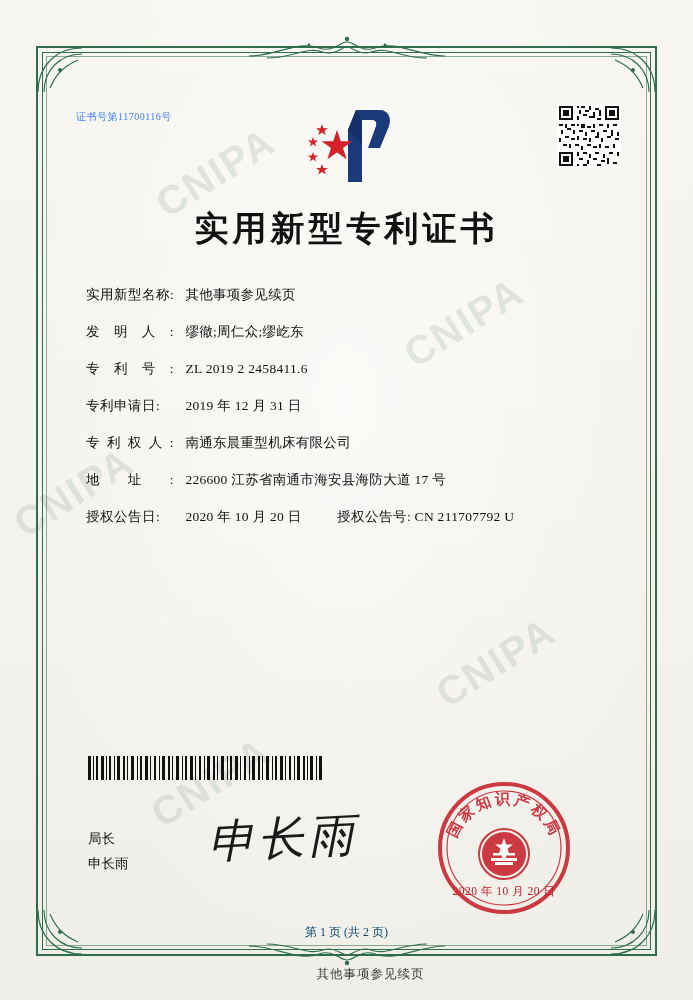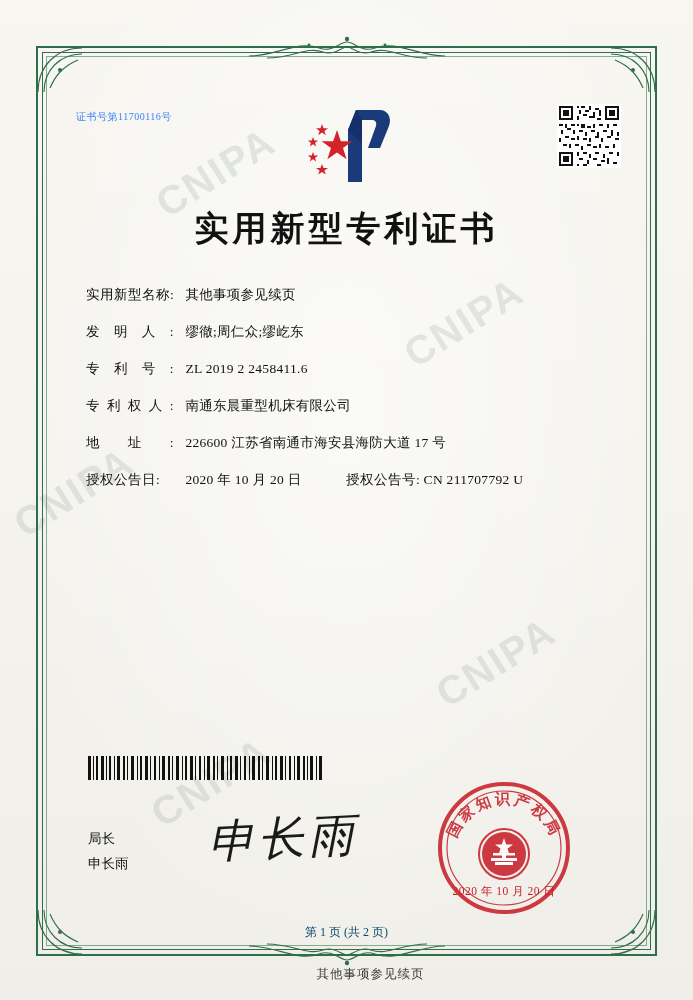--- a/index.html
+++ b/index.html
@@ -167,21 +167,21 @@
     box-sizing: border-box;
   }
   .row .val {
     letter-spacing: 0.3px;
   }
   .row .val.num {
     font-family: "Liberation Serif", serif;
   }
   .row .lbl2 {
     display: inline-block;
-    margin-left: 41px;
+    margin-left: 32px;
     letter-spacing: 0.5px;
   }
 
   
   .body-text {
     position: absolute;
     left: 86px;
     top: 576px;
     width: 516px;
     font-size: 13.2px;
@@ -441,20 +441,24 @@
     </div>
     <div class="row">
       <span class="lbl spaced">发明人:</span>
       <span class="val">缪徹;周仁众;缪屹东</span>
     </div>
     <div class="row">
       <span class="lbl spaced">专利号:</span>
       <span class="val num">ZL 2019 2 2458411.6</span>
     </div>
     <div class="row">
+      <span class="lbl">专利申请日:</span>
+      <span class="val">2019 年 12 月 31 日</span>
+    </div>
+    <div class="row">
       <span class="lbl spaced">专利权人:</span>
       <span class="val">南通东晨重型机床有限公司</span>
     </div>
     <div class="row">
       <span class="lbl spaced">地址:</span>
       <span class="val">226600 江苏省南通市海安县海防大道 17 号</span>
     </div>
     <div class="row">
       <span class="lbl">授权公告日:</span>
       <span class="val">2020 年 10 月 20 日</span>

